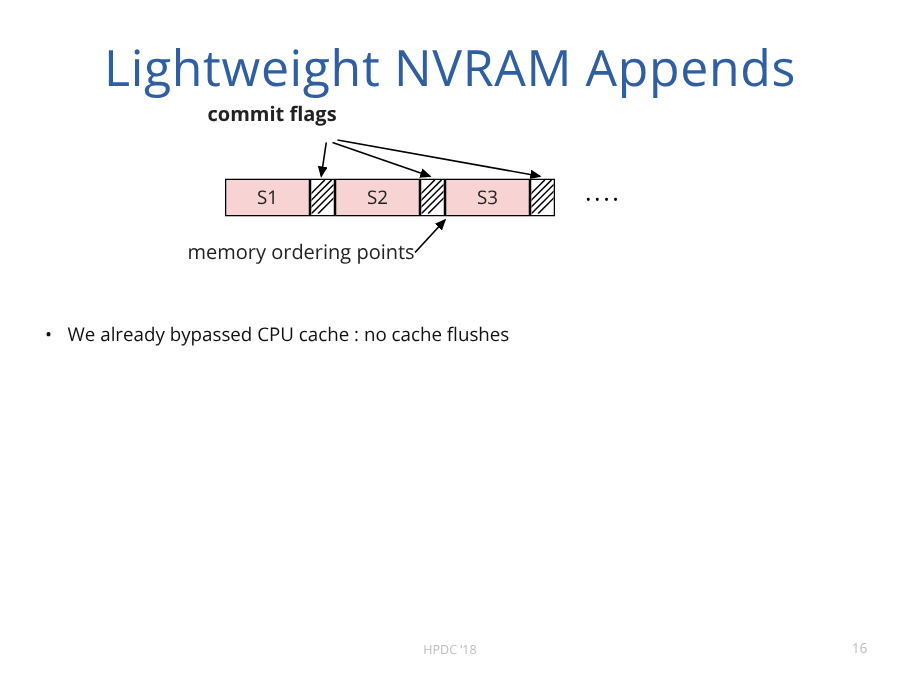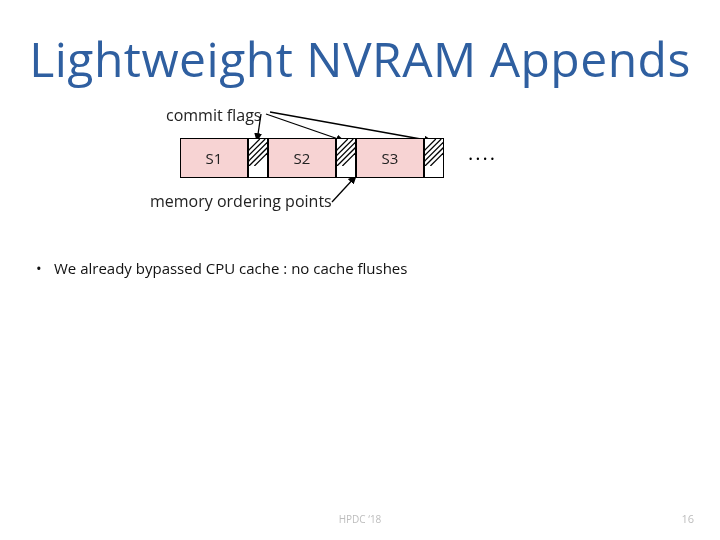--- a/index.html
+++ b/index.html
@@ -1,22 +1,22 @@
 <!DOCTYPE html>
 <html><head>
 <meta charset="utf-8">
 <style>
   * { box-sizing: border-box; margin: 0; padding: 0; }
   html, body { width: 720px; height: 540px; background: #fff; font-family: "Segoe UI", "Open Sans", Arial, sans-serif; color: #222; }
   .slide { position: relative; width: 720px; height: 540px; }
-  .title { position: absolute; top: 26px; left: 0; right: 0; text-align: center; font-size: 48px; font-weight: 400; color: #2f5fa0; letter-spacing: 0.5px; }
+  .title { position: absolute; top: 26px; left: 0; right: 0; text-align: center; font-size: 40px; font-weight: 400; color: #2f5fa0; letter-spacing: 0.5px; }
   .label { position: absolute; font-size: 16px; color: #222; }
   .diagram { position: absolute; left: 180px; top: 143px; width: 360px; }
   .strip { display: flex; align-items: center; height: 30px; }
-  .seg { height: 40px; border: 1.5px solid #000; display: flex; align-items: center; justify-content: center; font-size: 15px; }
+  .seg { height: 30px; border: 1.5px solid #000; display: flex; align-items: center; justify-content: center; font-size: 15px; }
   .data-seg { width: 68px; background: #f7d3d3; }
   .flag-seg { width: 20px; background: #fff; position: relative; overflow: hidden; }
   .flag-seg svg { position: absolute; inset: 0; }
   .dots { margin-left: 24px; font-size: 20px; letter-spacing: 2px; color: #000; }
   .bullets { position: absolute; left: 30px; top: 258px; right: 20px; font-size: 15px; line-height: 1.4; color: #111; }
   .bullets ul { list-style: none; }
   .bullets > ul > li { position: relative; padding-left: 24px; margin-bottom: 2px; }
   .bullets > ul > li:before { content: "•"; position: absolute; left: 6px; top: 0; }
   .sub { padding-left: 44px; }
   .sub2 { padding-left: 68px; text-indent: -14px; }
@@ -24,21 +24,21 @@
   .footer-right { position: absolute; bottom: 14px; right: 26px; font-size: 11px; color: #bdbdbd; }
   .arrow-svg { position: absolute; pointer-events: none; }
 </style>
 </head>
 <body>
 
 <div class="slide">
 
   <div class="title">Lightweight NVRAM Appends</div>
 
-  <div class="label" style="left:166px; top:104px;">commit flags</div>
+  <div class="label" style="left:166px; top:80px;font-weight:bold;">commit flags</div>
 
   <svg class="arrow-svg" style="left:0; top:0;" width="720" height="540">
     <defs>
       <marker id="ah" markerWidth="8" markerHeight="8" refX="6" refY="3" orient="auto">
         <path d="M0,0 L7,3 L0,6 Z" fill="#000"></path>
       </marker>
     </defs>
 
     <line x1="261" y1="114" x2="257" y2="141" stroke="#000" stroke-width="1.3" marker-end="url(#ah)"></line>
     <line x1="266" y1="114" x2="344" y2="141" stroke="#000" stroke-width="1.3" marker-end="url(#ah)"></line>

